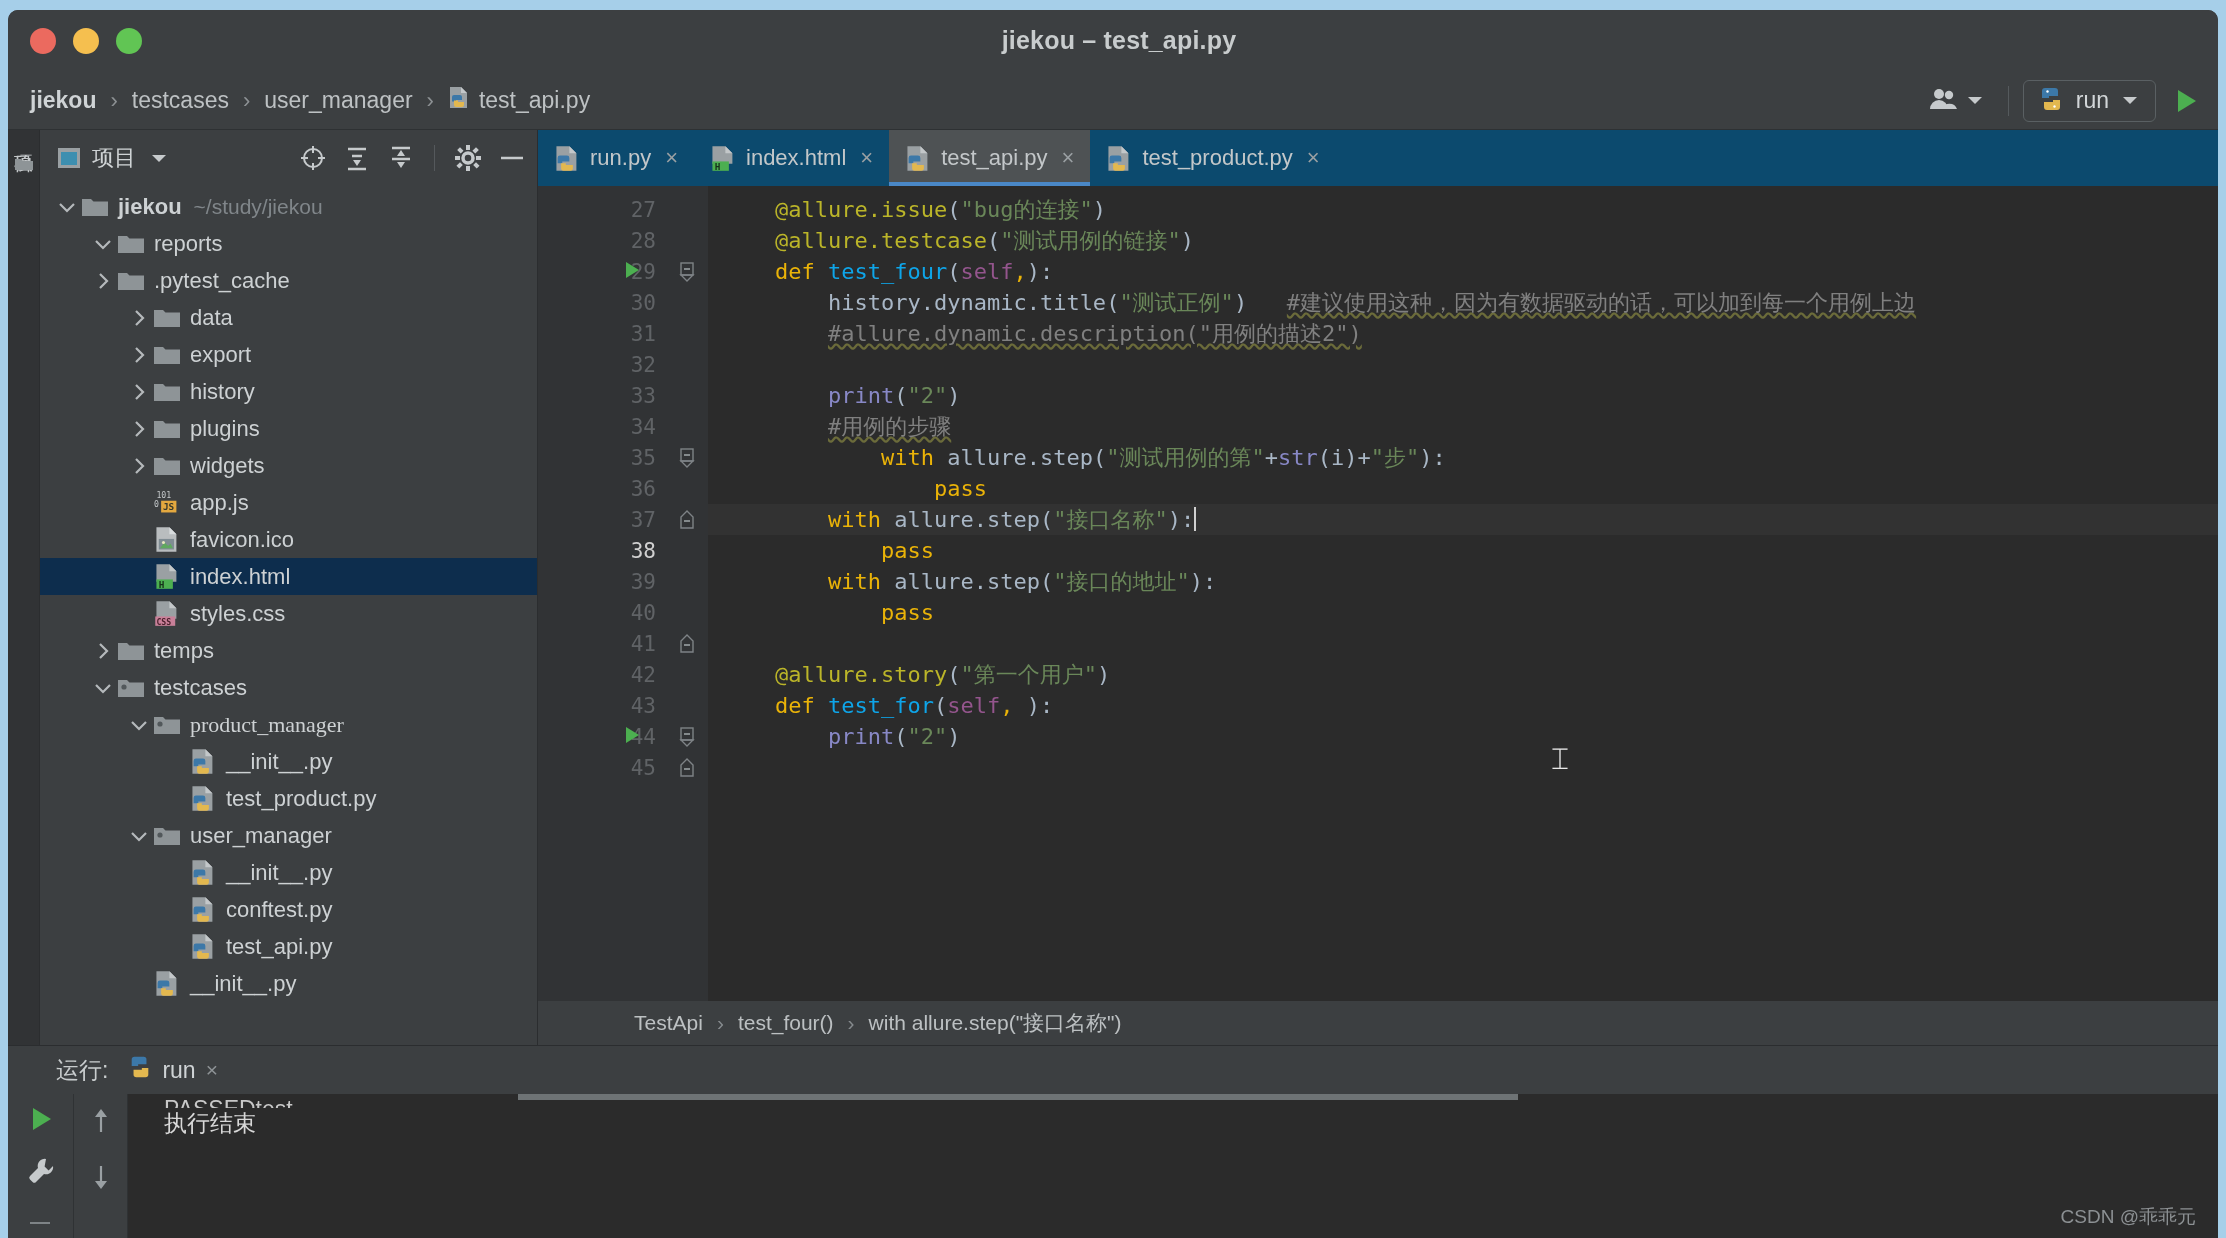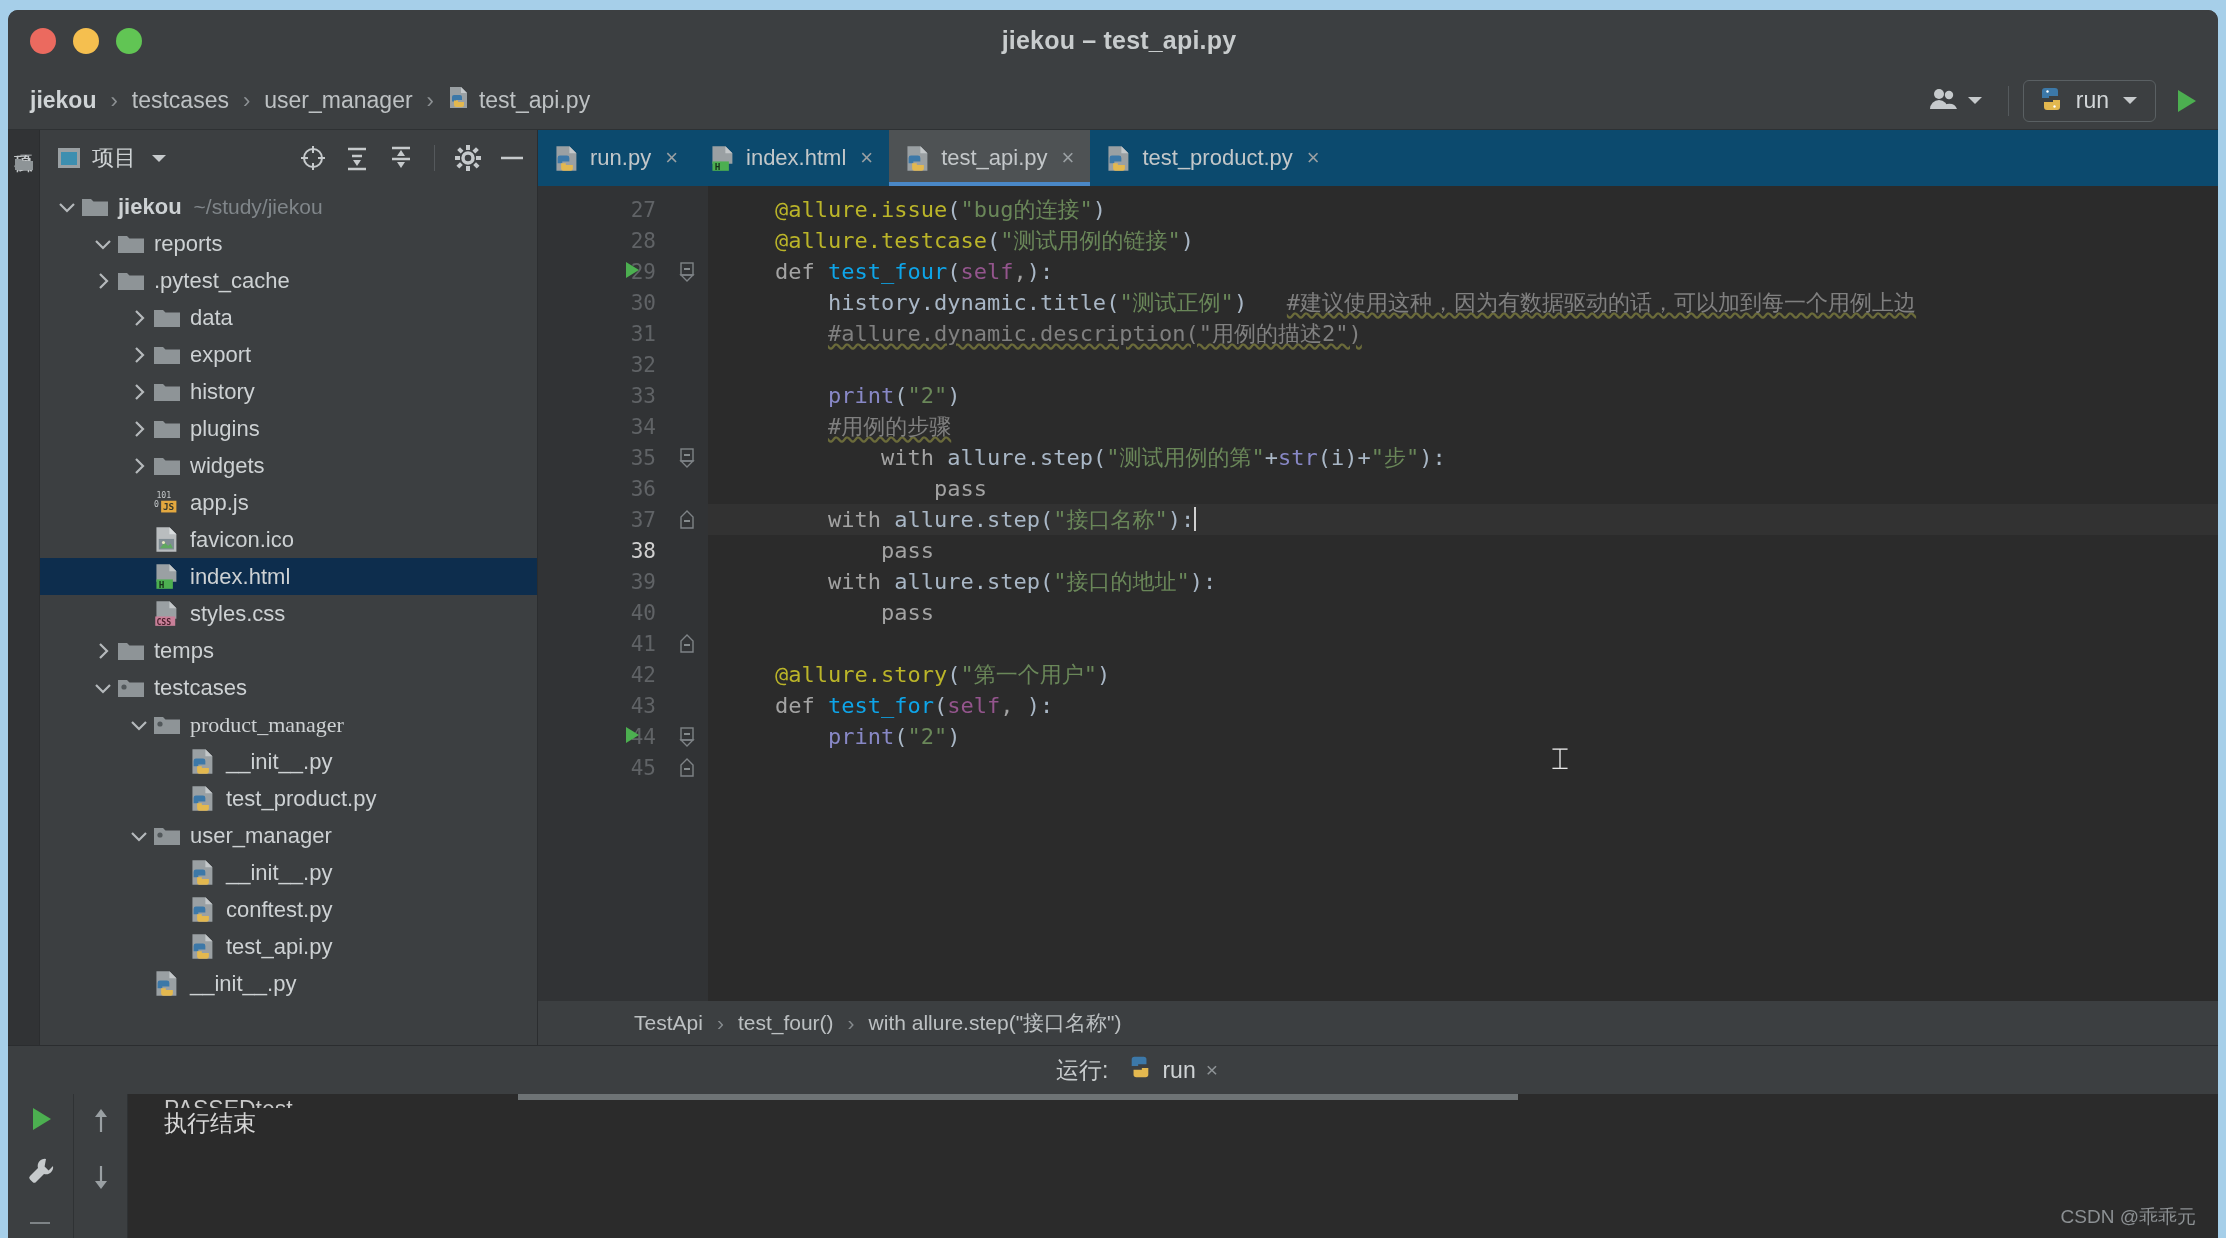--- a/index.html
+++ b/index.html
@@ -158,21 +158,21 @@
   }
   .fline { height: 31px; display:flex; align-items:center; justify-content:center; color:#7e8386; font-size: 16px; }
 
   .code {
     flex: 1; padding-top: 8px; position: relative; overflow: hidden;
     font-family: "DejaVu Sans Mono", monospace;
     font-size: 22px;
   }
   .cline { height: 31px; line-height: 31px; white-space: pre; padding-left: 14px; }
   .cline.active { background: #323232; }
-  .kw { color: #a3a3a3; }
+  .kw { color: #eab308; }
   .fn { color: #0ea5e9; }
   .deco { color: #bbb529; }
   .str { color: #6a8759; }
   .num { color: #6897bb; }
   .cm { color: #808080; text-decoration: underline; text-decoration-style: wavy; text-decoration-color: #6b6b3a; }
   .pl { color: #a9b7c6; }
   .bi { color: #8888c6; }
   .self { color: #94558d; }
   .cursor {
     display: inline-block; width: 2px; height: 24px; background: #d0d0d0;
@@ -188,21 +188,21 @@
     height: 44px; flex: 0 0 44px; background: #3c3f41;
     display: flex; align-items: center; padding-left: 96px;
     gap: 0; color: #bcc0c2; font-size: 21px;
   }
   .ecrumb-sep { color: #868b8e; padding: 0 14px; }
 
   
   .runpanel { flex: 0 0 180px; display: flex; flex-direction: column; background: #3c3f41; border-top: 1px solid #2b2d2f; }
   .run-head {
     height: 48px; flex: 0 0 48px; display: flex; align-items: center;
-    padding-left: 48px; gap: 20px; justify-content: center;
+    padding-left: 48px; gap: 20px;
   }
   .run-head-label { color: #c8cccd; font-size: 23px; }
   .run-tab { display: flex; align-items: center; gap: 10px; color: #cfd3d5; font-size: 23px; cursor: pointer; }
   .run-tab-close { color: #8e9396; font-size: 21px; }
   .run-body { flex: 1; display: flex; min-height: 0; }
   .run-side {
     width: 66px; flex: 0 0 66px; background: #3c3f41;
     display: flex; flex-direction: column; align-items: center; padding-top: 10px; gap: 22px;
     border-right: 1px solid #2f3234;
   }

